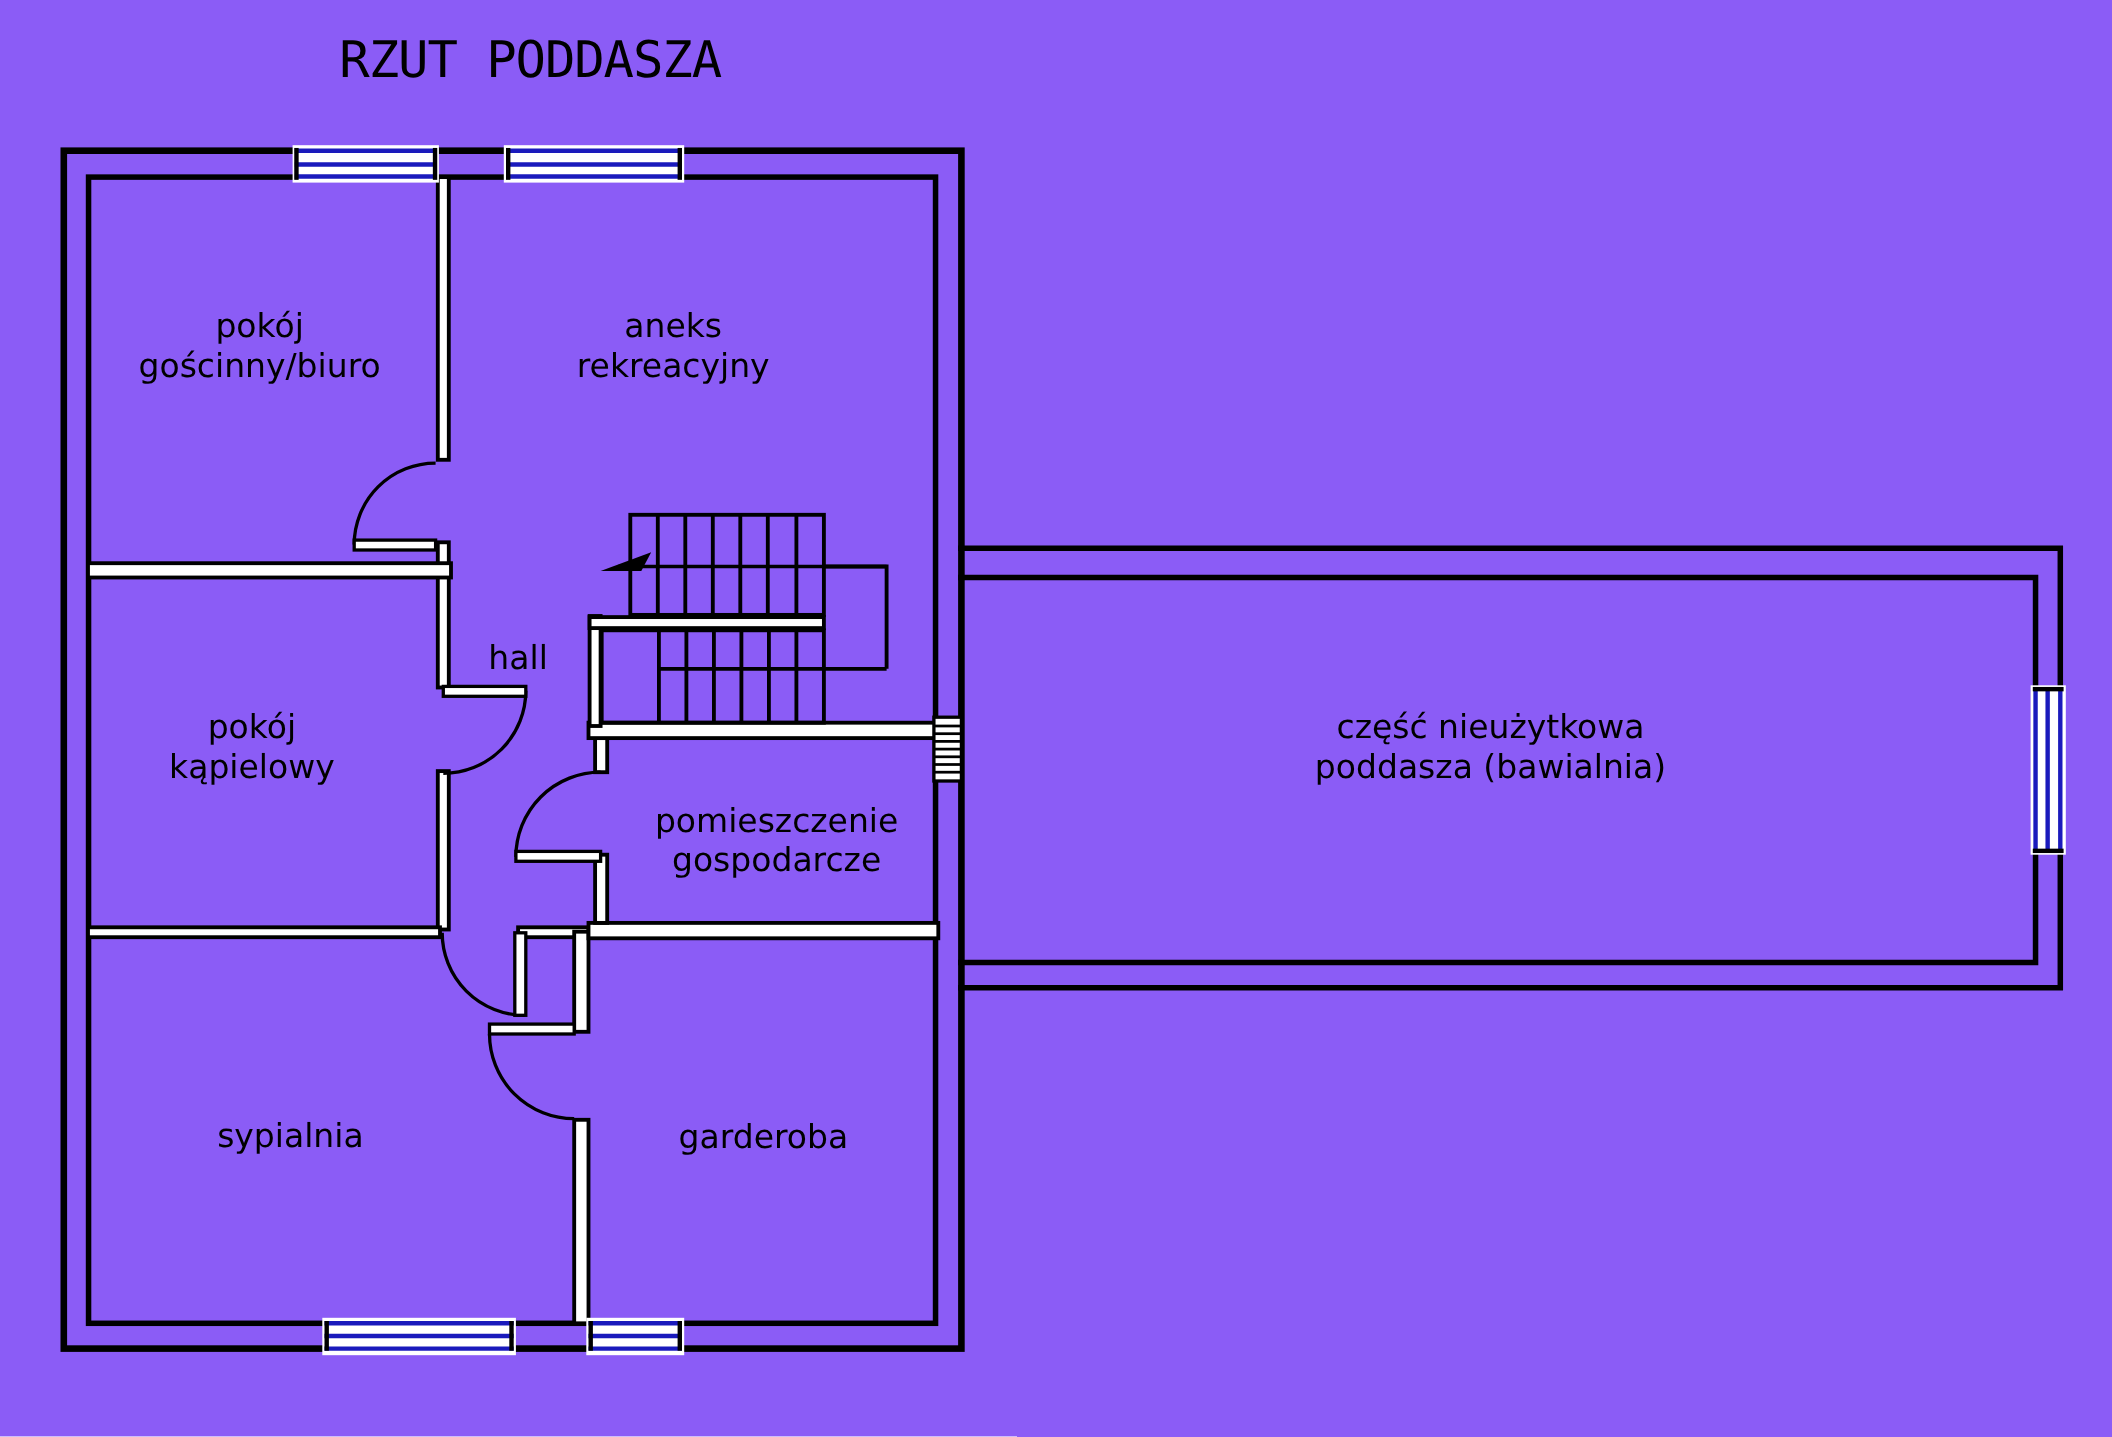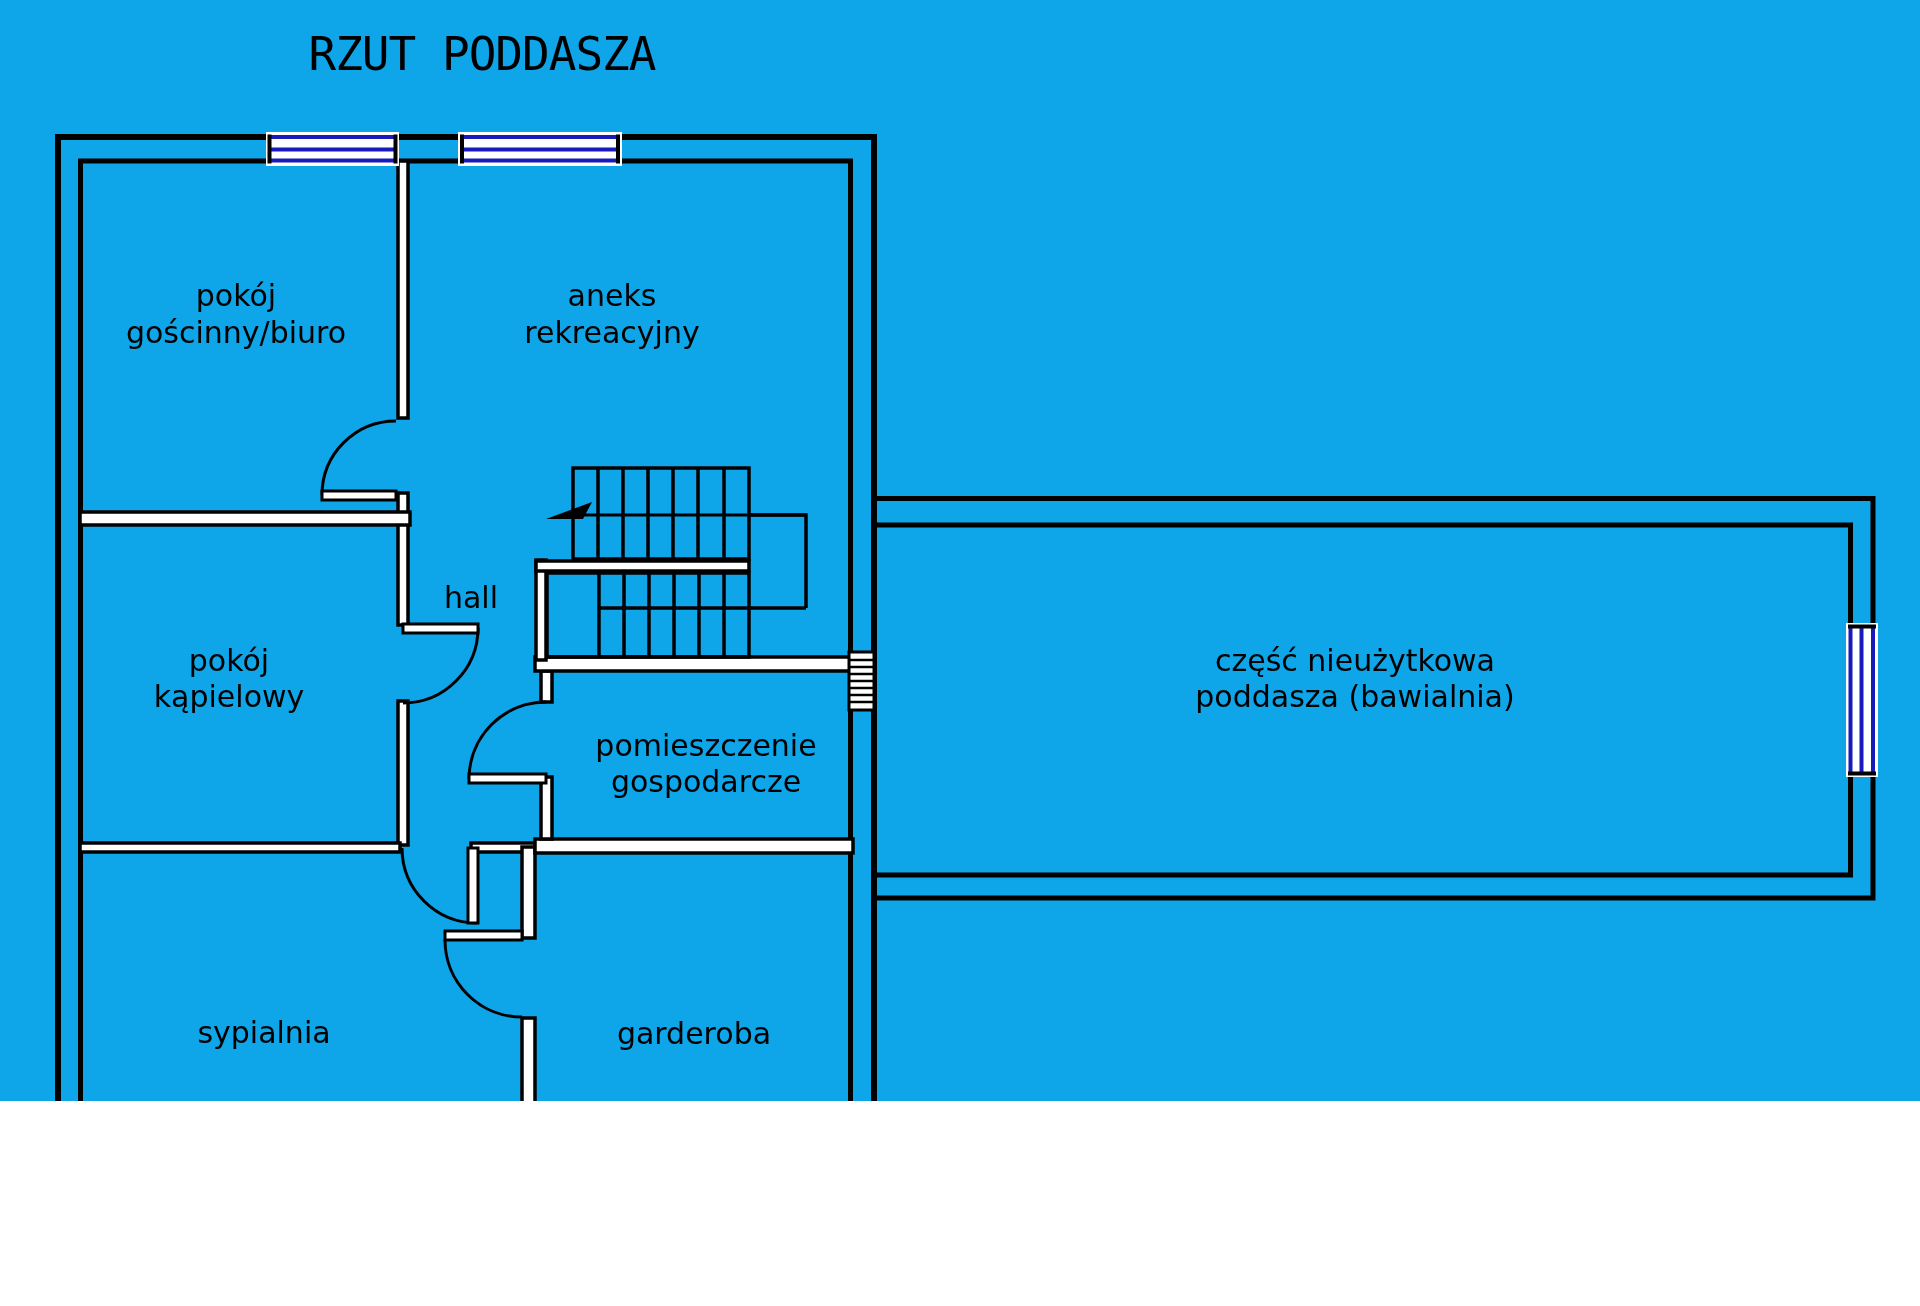--- a/index.html
+++ b/index.html
@@ -3,22 +3,22 @@
 <meta charset="utf-8">
 <style>
   html, body {
     margin: 0;
     padding: 0;
     background: #ffffff;
   }
   .plan-wrap {
     position: relative;
     width: 1920px;
-    height: 1101px;
-    background: #0ea5e9;
+    height: 1306px;
+    background: #8b5cf6;
     font-family: "DejaVu Sans", sans-serif;
   }
   svg text {
     fill: #000000;
     font-family: "DejaVu Sans", sans-serif;
     font-size: 30px;
   }
   svg text.title {
     font-family: "DejaVu Sans Mono", monospace;
     font-size: 46px;

